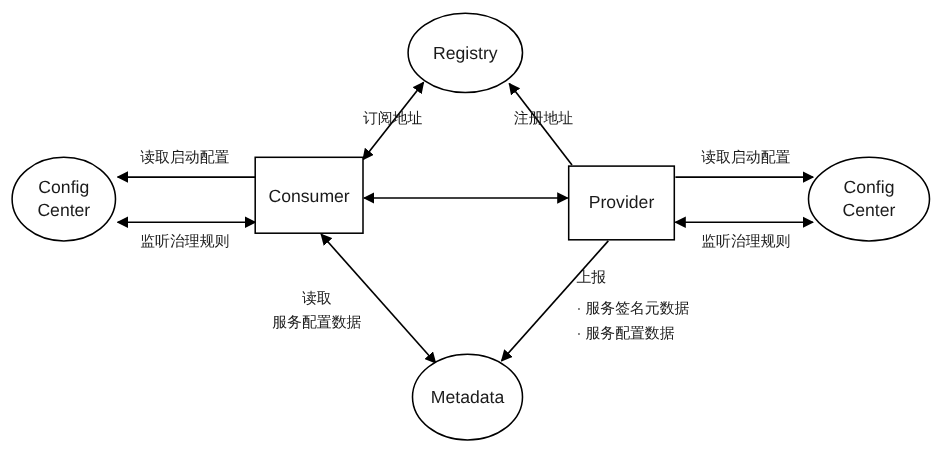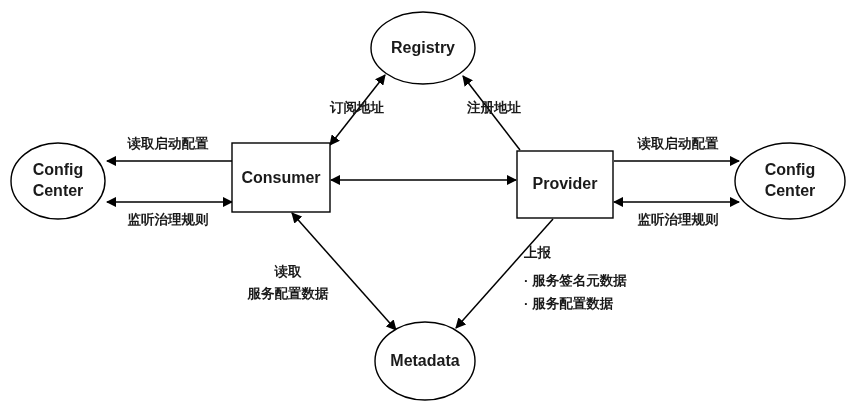--- a/index.html
+++ b/index.html
@@ -11,21 +11,20 @@
     width: 854px;
     height: 417px;
     overflow: hidden;
     font-family: "Liberation Sans", "DejaVu Sans", sans-serif;
   }
   #diagram-canvas {
     position: relative;
     width: 813px;
     height: 417px;
     background: #ffffff;
-    font-weight: bold;
   }
   svg.diagram {
     position: absolute;
     top: 0;
     left: 0;
     width: 854px;
     height: 417px;
   }
   .node-shape {
     fill: #ffffff;

